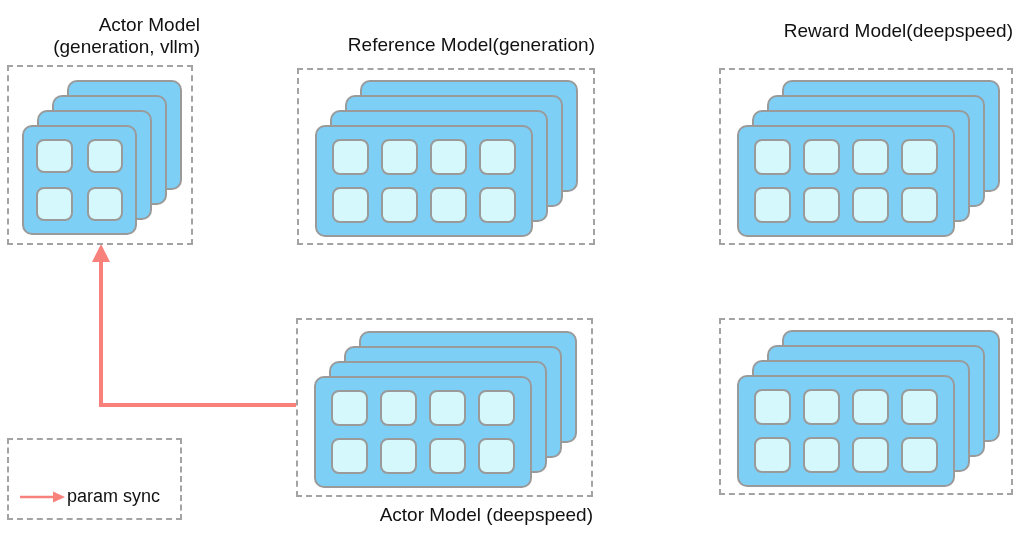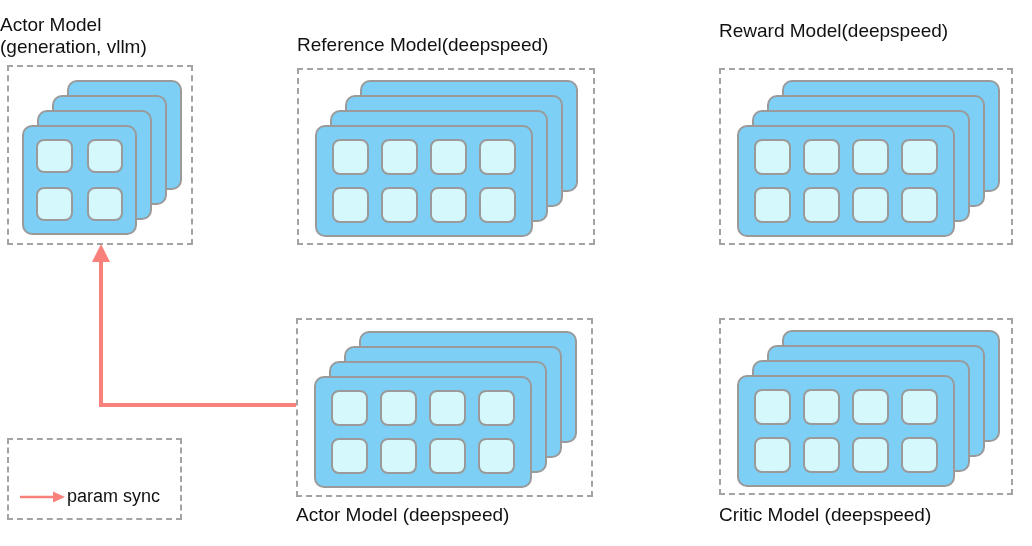--- a/index.html
+++ b/index.html
@@ -11,21 +11,21 @@
   .canvas {
     position: relative;
     width: 1032px;
     height: 546px;
     background: #ffffff;
     overflow: hidden;
     color: var(--text, #111);
   }
   .model-title {
     position: absolute;
-    text-align: left;
+    text-align: right;
     font-size: 19px;
     line-height: 22px;
     color: var(--text, #111);
     white-space: nowrap;
   }
   .model-box {
     position: absolute;
     border: 2px dashed var(--dashed, #a3a3a3);
     box-sizing: border-box;
     background: transparent;
@@ -103,21 +103,21 @@
         <div class="gpu-grid" style="grid-template-columns: repeat(2, 1fr);">
           <div class="gpu"></div>
           <div class="gpu"></div>
           <div class="gpu"></div>
           <div class="gpu"></div>
         </div>
       </div>
     </div>
 
   <div class="model-title" style="left:297px; top:34px; width:298px;">
-    <div>Reference Model(deepspeed)</div>
+    <div>Reference Model(generation)</div>
   </div>
   <div class="model-box box-wide" style="left:297px; top:68px; width:298px; height:177px;">
       <div class="card" style="left: 61px; top: 10px; width: 218px; height: 112px;"></div>
       <div class="card" style="left: 46px; top: 25px; width: 218px; height: 112px;"></div>
       <div class="card" style="left: 31px; top: 40px; width: 218px; height: 112px;"></div>
       <div class="card" style="left: 16px; top: 55px; width: 218px; height: 112px;">
         <div class="gpu-grid" style="grid-template-columns: repeat(4, 1fr);">
           <div class="gpu"></div>
           <div class="gpu"></div>
           <div class="gpu"></div>
@@ -182,23 +182,20 @@
           <div class="gpu"></div>
           <div class="gpu"></div>
           <div class="gpu"></div>
           <div class="gpu"></div>
           <div class="gpu"></div>
           <div class="gpu"></div>
           <div class="gpu"></div>
         </div>
       </div>
     </div>
-  <div class="model-title" style="left:719px; top:504px; width:294px;">
-    <div>Critic Model (deepspeed)</div>
-  </div>
 
   <div class="legend-box">
     <div class="legend-row">
       <svg width="48" height="16" viewBox="0 0 48 16">
         <line x1="1" y1="8" x2="34" y2="8" stroke="var(--arrow)" stroke-width="2.5"></line>
         <polygon points="34,2.5 34,13.5 46,8" fill="var(--arrow)"></polygon>
       </svg>
       <span class="legend-label">param sync</span>
     </div>
   </div>

